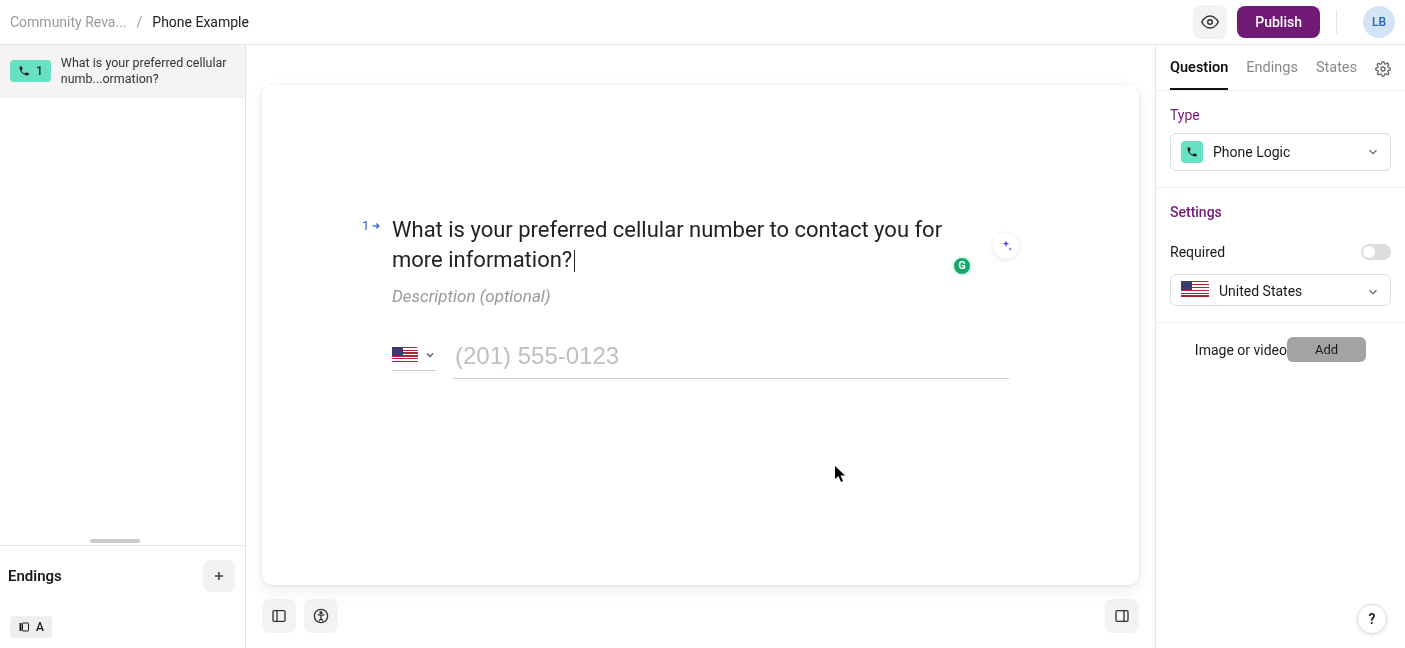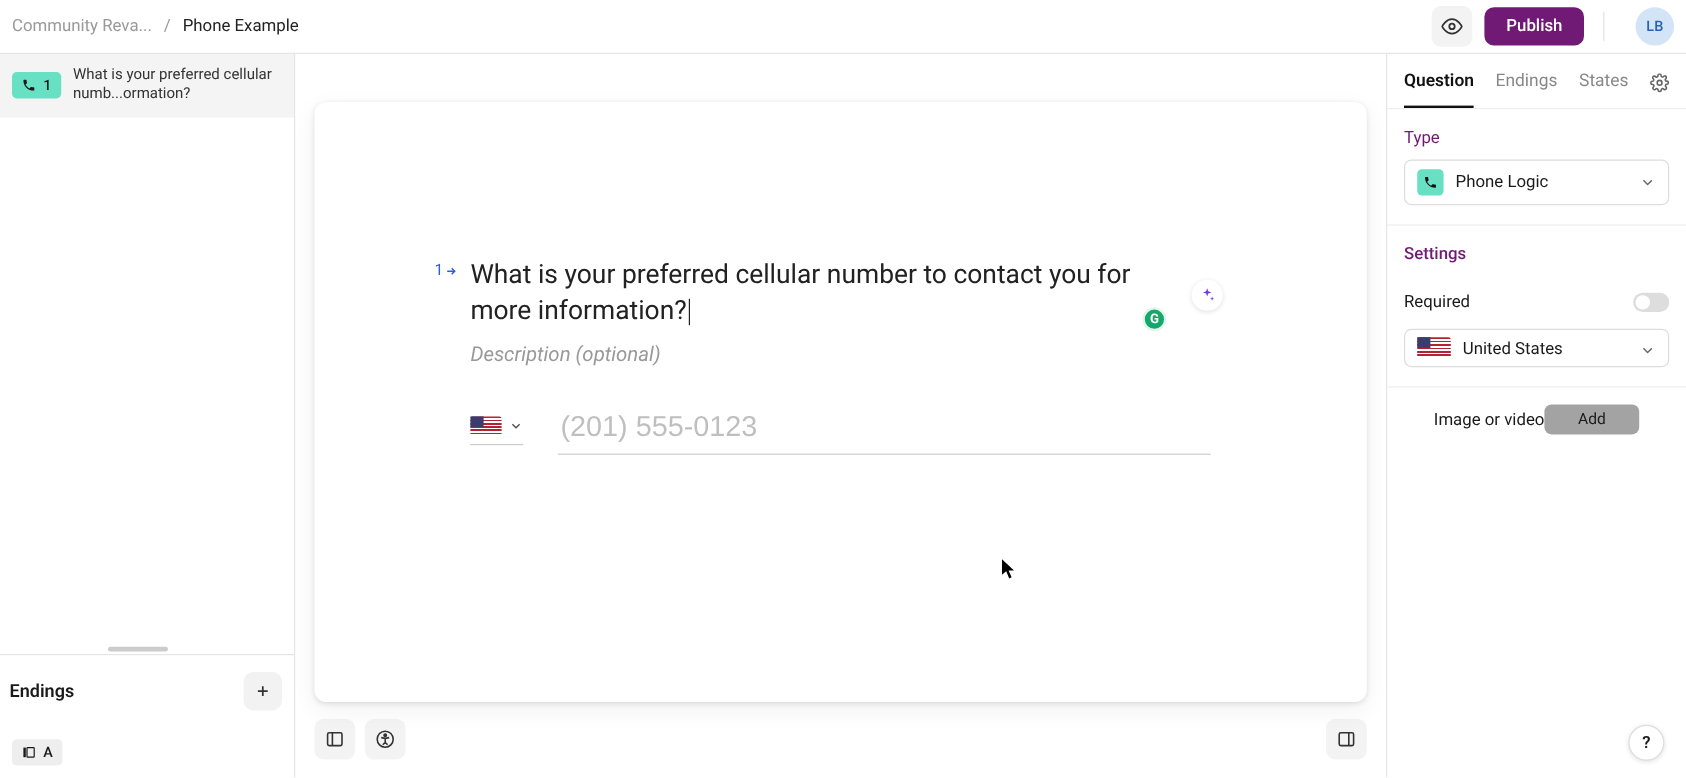--- a/index.html
+++ b/index.html
@@ -30,21 +30,21 @@
 .end-item { display:flex; align-items:center; gap:10px; padding:10px 10px; }
 .end-badge { display:flex; align-items:center; gap:6px; background:#eee; border-radius:4px; padding:4px 8px; font-size:12px; font-weight:500; }
 .center { flex: 1; display: flex; flex-direction: column; padding: 40px 16px 10px 16px; position: relative; }
 .canvas { background: #fff; border-radius: 10px; box-shadow: 0 1px 4px rgba(0,0,0,0.10), 0 6px 20px rgba(0,0,0,0.06); flex: 1; padding: 130px 130px 40px 100px; position: relative; max-height: 500px; }
 .qnum { position: absolute; left: 100px; top: 133px; color: #2c5ed9; font-size: 13px; display:flex; align-items:center; gap:2px;}
 .qtitle { font-size: 22px; line-height: 1.35; color: #222; margin-left: 30px; max-width: 560px; position:relative; }
 .caret { display:inline-block; width:1px; height:22px; background:#222; vertical-align:middle; margin-left:2px; }
 .grammarly { position:absolute; right:-20px; bottom:-2px; width:20px; height:20px; border-radius:50%; background:#14a86b; border:2px solid #dff7ec; display:flex; align-items:center; justify-content:center; color:#fff; font-size:11px; font-weight:700;}
 .ai-sparkle { position:absolute; top:148px; right:120px; width:26px; height:26px; border-radius:50%; background:#fff; box-shadow:0 1px 4px rgba(0,0,0,0.12); display:flex; align-items:center; justify-content:center; color:#6b3fd9; }
 .desc { margin-left: 30px; margin-top: 12px; color: #999; font-style: italic; font-size: 17px; }
-.phone-row { margin-left: 30px; margin-top: 32px; display: flex; align-items: center; gap: 29px; }
+.phone-row { margin-left: 30px; margin-top: 32px; display: flex; align-items: center; gap: 17px; }
 .flag-dd { display:flex; align-items:center; gap:6px; padding-bottom:6px; border-bottom:1px solid #ccc; cursor:pointer; }
 .flag { width:26px; height:17px; border-radius:2px; background: linear-gradient(to bottom, #b22234 0 8%, #fff 8% 16%, #b22234 16% 24%, #fff 24% 32%, #b22234 32% 40%, #fff 40% 48%, #b22234 48% 56%, #fff 56% 64%, #b22234 64% 72%, #fff 72% 80%, #b22234 80% 88%, #fff 88% 100%); position:relative; }
 .flag::before { content:""; position:absolute; left:0; top:0; width:11px; height:9px; background:#3c3b6e; }
 .phone-input { flex:1; max-width:560px; border:none; border-bottom:1px solid #ccc; font-size:24px; padding:4px 2px 8px 2px; color:#333; outline:none; }
 .phone-input::placeholder { color:#bfbfbf; }
 .bottom-controls { display:flex; gap:8px; margin-top:14px; }
 .bc-right { margin-left:auto; }
 .cursor-arrow { position:absolute; left:572px; top:380px; color:#000; }
 .rightpanel { width: 250px; border-left: 1px solid #e5e5e5; display:flex; flex-direction:column; }
 .rp-tabs { display:flex; align-items:center; gap:18px; padding: 14px 14px 0 14px; border-bottom:1px solid #eee; }

